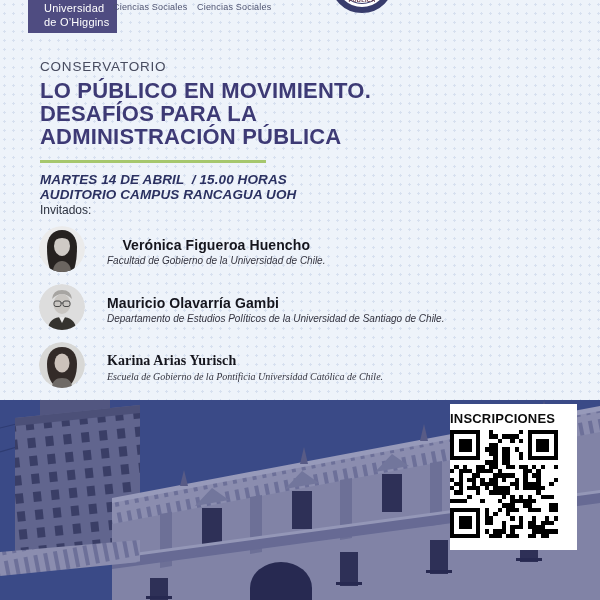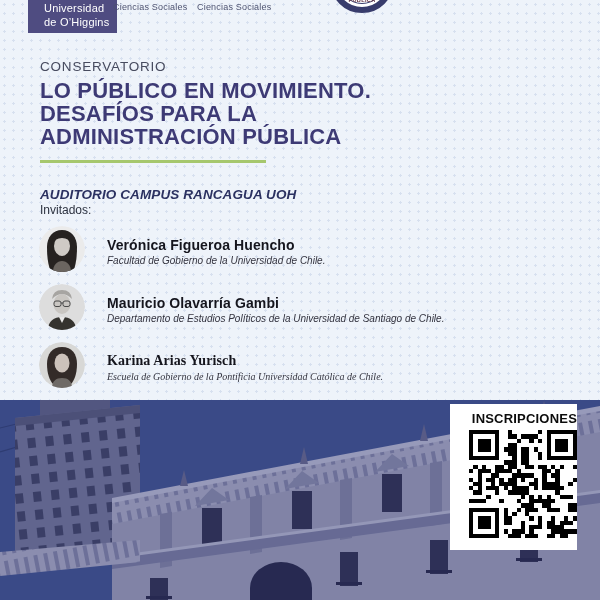--- a/index.html
+++ b/index.html
@@ -61,29 +61,29 @@
     font-style:italic;color:var(--navy);white-space:pre-wrap;letter-spacing:.1px;
   }
   .when{top:172px;} .where{top:187px;}
   .invitados{
     position:absolute;left:40px;top:203px;font-size:12px;color:#2e3340;
   }
   
   .guest-avatar{position:absolute;left:39px;width:46px;height:46px;border-radius:50%;overflow:hidden;}
   .guest-text{position:absolute;left:107px;}
   .g1 .guest-avatar,.a1{top:226px;} .g2 .guest-avatar,.a2{top:284px;} .g3 .guest-avatar,.a3{top:342px;}
-  .t1{top:237px;} .t2{top:295px;} .t3{top:353px;font-family:Liberation Serif, serif;}
+  .t1{top:237px;text-align:center;} .t2{top:295px;} .t3{top:353px;font-family:Liberation Serif, serif;}
   .guest-name{font-size:14px;font-weight:bold;color:var(--text-dark);letter-spacing:.1px;}
   .guest-affiliation{font-size:10px;font-style:italic;color:var(--affiliation-gray);margin-top:2px;}
   
   .photo{position:absolute;left:0;top:400px;width:600px;height:200px;background:var(--sky-blue);}
   .photo svg{display:block;width:600px;height:200px;}
   .card{
     position:absolute;left:450px;top:404px;width:127px;height:146px;
-    background:#fff;text-align:right;cursor:pointer;padding-left:16px;
+    background:#fff;text-align:left;cursor:pointer;
   }
   .card-title{margin-top:7px;font-size:13px;font-weight:bold;color:#0c0c0c;letter-spacing:.2px;}
   .qr{width:108px;height:108px;margin-top:4px;background:#fff;}
 </style>
 </head>
 <body>
 
 <div class="poster">
 
   <div class="logo-box">
@@ -96,20 +96,21 @@
     <span class="badge-text">PÚBLICA</span>
   </div>
 
   <div class="kicker">CONSERVATORIO</div>
   <h1 class="title">
     <span>LO PÚBLICO EN MOVIMIENTO.</span>
     <span>DESAFÍOS PARA LA</span>
     <span>ADMINISTRACIÓN PÚBLICA</span>
   </h1>
   <div class="green-rule"></div>
+  <div class="when">MARTES 14 DE ABRIL  / 15.00 HORAS</div>
   <div class="where">AUDITORIO CAMPUS RANCAGUA UOH</div>
   <div class="invitados">Invitados:</div>
 
   <div class="guest-avatar a1">
     <svg viewBox="0 0 46 46" width="46" height="46">
       <circle cx="23" cy="23" r="23" fill="#ebebeb"></circle>
       <path d="M23,4 C14,4 8,11 8,21 C8,31 9,39 12,46 L34,46 C37,39 38,31 38,21 C38,11 32,4 23,4 Z" fill="#262220"></path>
       <ellipse cx="23" cy="20" rx="8" ry="10" fill="#cfcac5"></ellipse>
       <path d="M12,19 Q13,8 23,8 Q33,8 34,19 Q30,12 23,12 Q16,12 12,19 Z" fill="#262220"></path>
       <path d="M14,46 C14,39 18,35 23,35 C28,35 32,39 32,46 Z" fill="#6b6560"></path>

